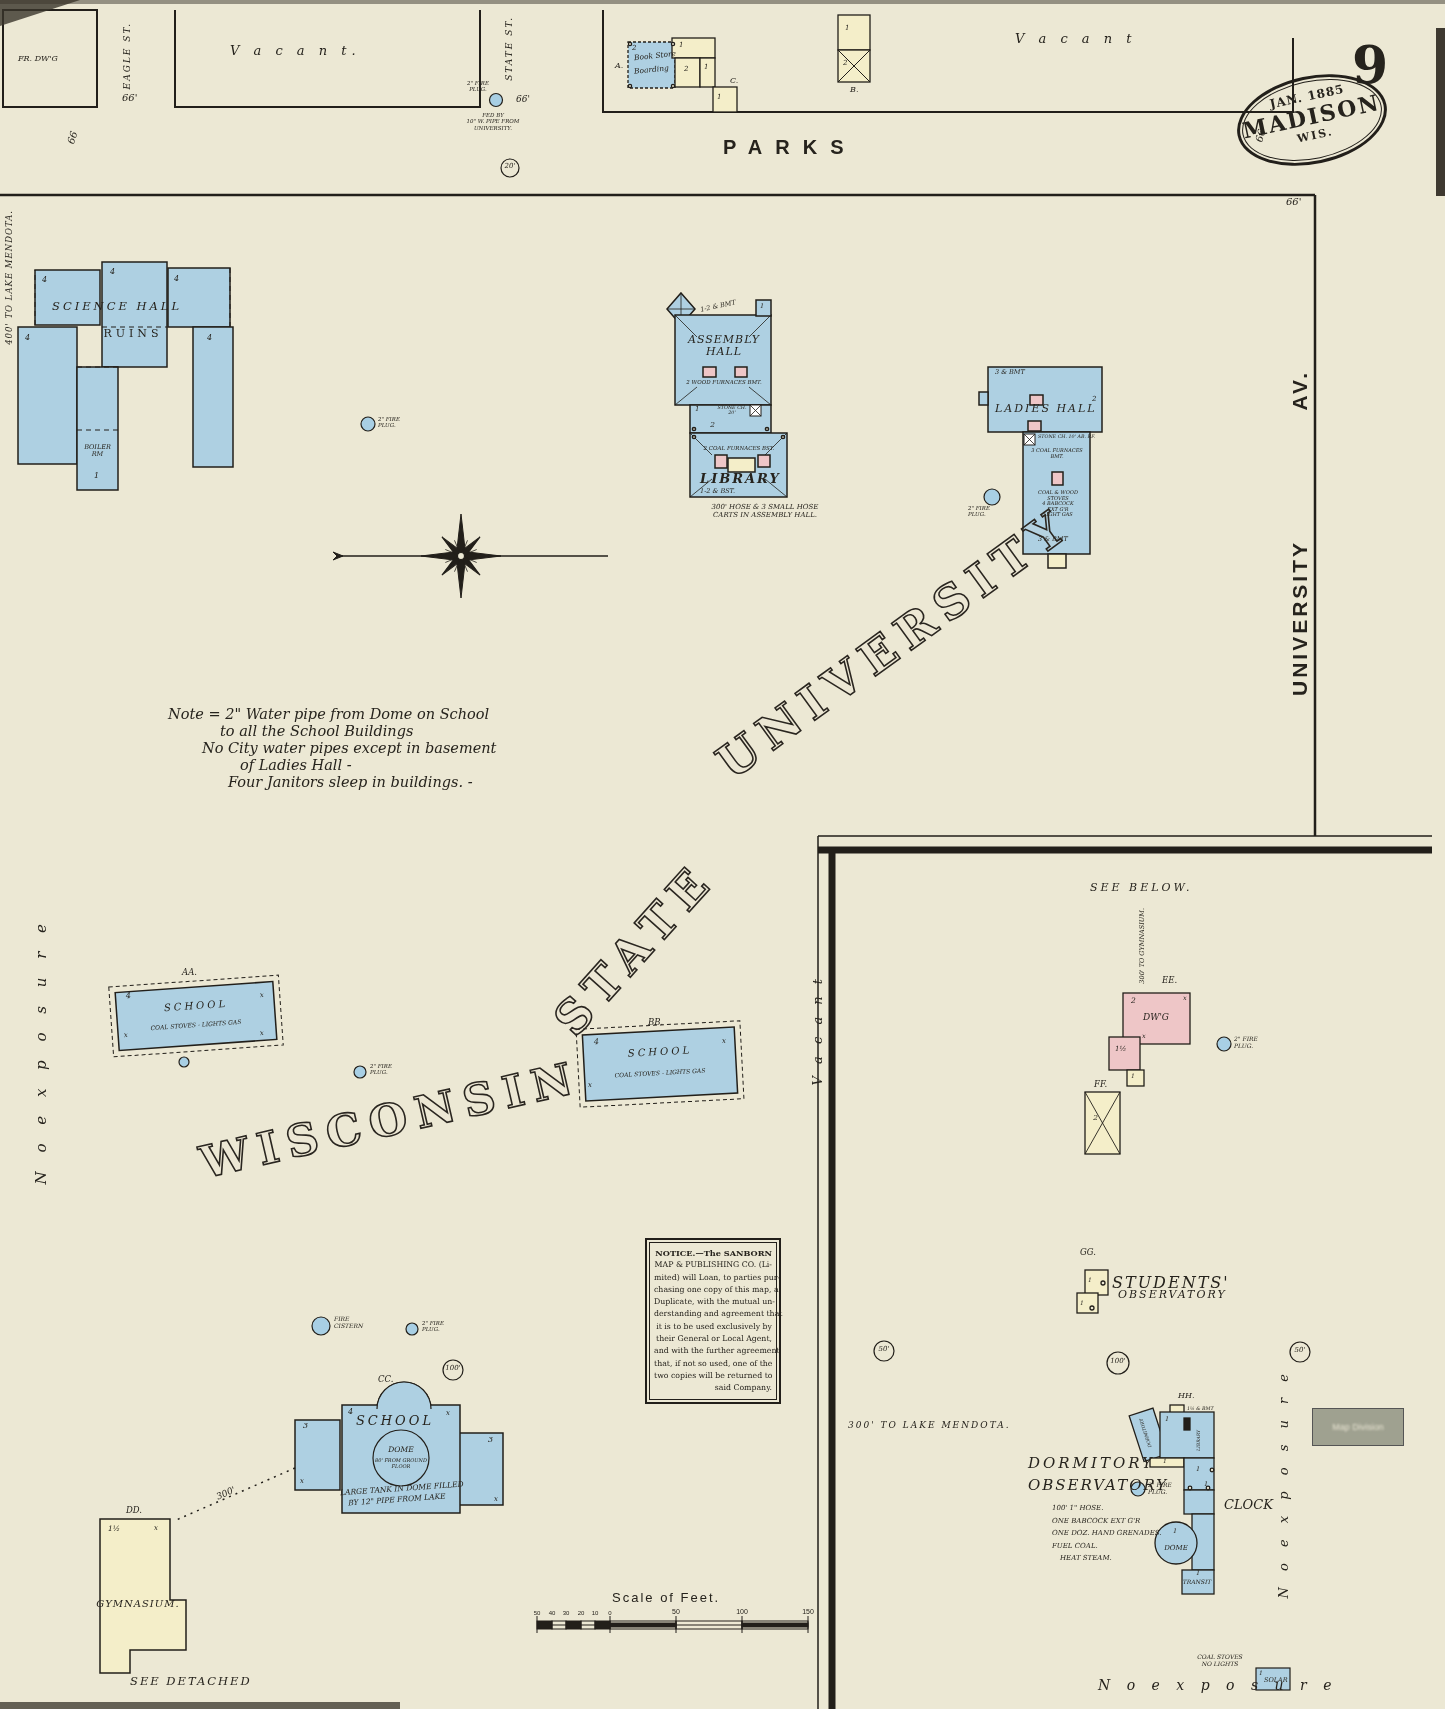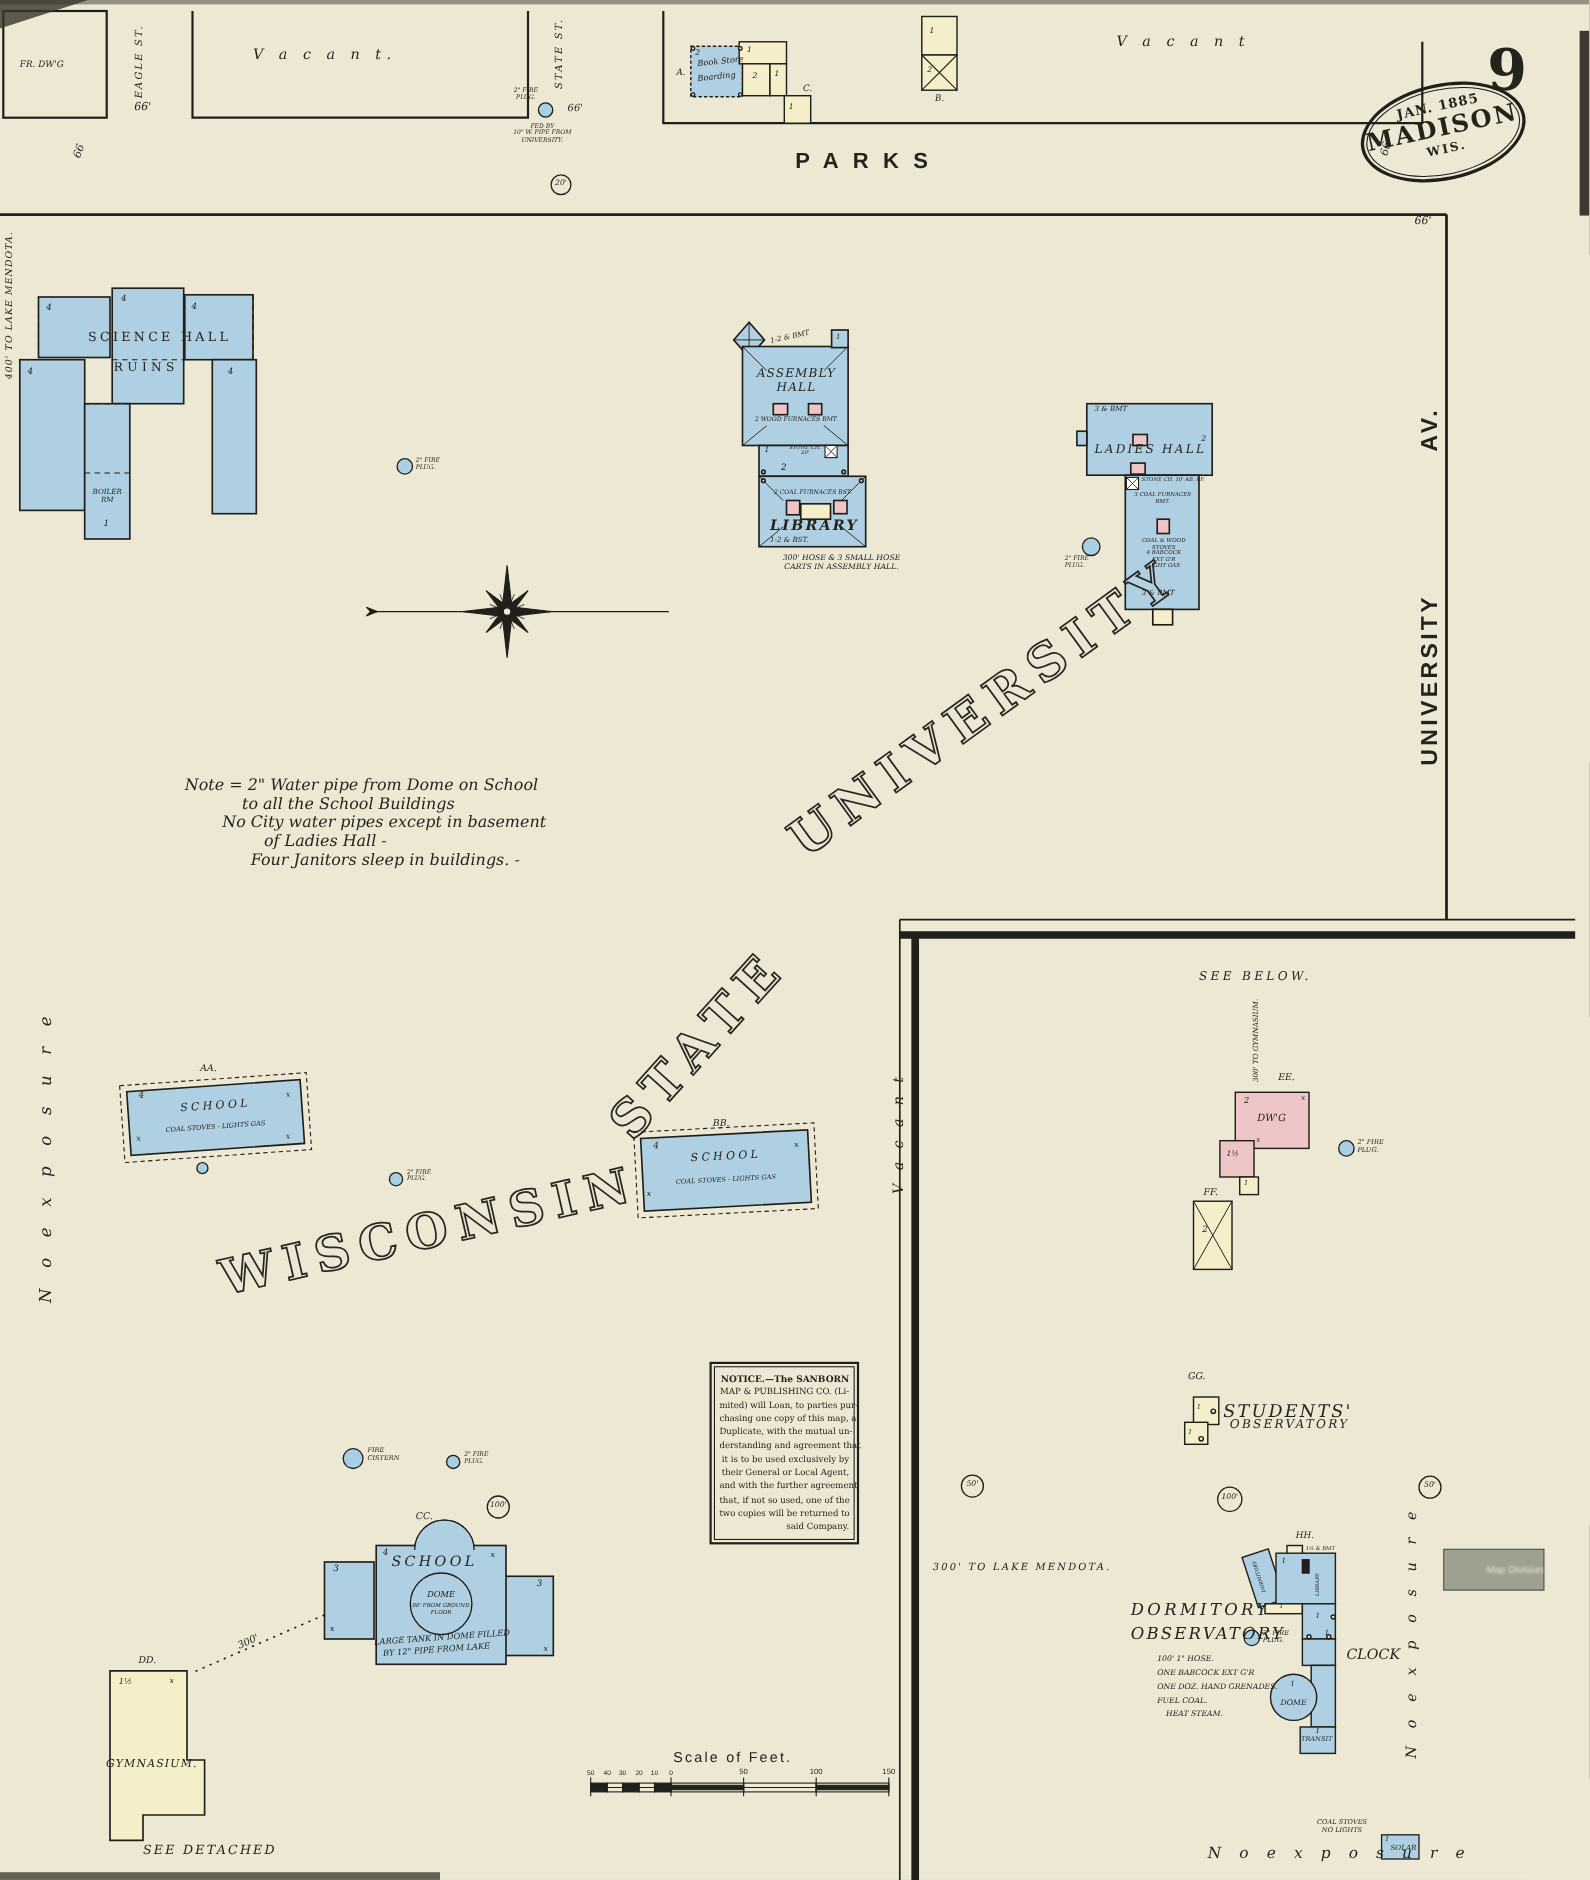--- a/index.html
+++ b/index.html
@@ -18,21 +18,21 @@
   .stamp .t1{position:absolute;left:0;right:0;top:13px;text-align:center;font-size:12px;font-weight:bold;letter-spacing:1px;}
   .stamp .t2{position:absolute;left:0;right:0;top:27px;text-align:center;font-size:22px;font-weight:bold;letter-spacing:2px;}
   .stamp .t3{position:absolute;left:0;right:0;top:53px;text-align:center;font-size:11px;font-weight:bold;letter-spacing:2px;}
   #notice{position:absolute;left:645px;top:1238px;width:128px;border:2px solid #221f1a;background:#ece8d4;padding:2px;}
   #notice .nin{border:1px solid #221f1a;padding:4px 4px;}
   #notice .nl{font-size:7.8px;line-height:12.3px;font-family:"DejaVu Serif",serif;text-align:right;white-space:nowrap;}
   #notice .nl:first-child{font-weight:bold;font-size:8.2px;}
   .plug2l{position:absolute;font-size:5.5px;font-style:italic;line-height:1.15;color:#26231d;}
   .edge{position:absolute;background:#2b261e;}
   .stampbox{position:absolute;left:1312px;top:1408px;width:90px;height:36px;background:rgba(96,102,88,0.55);
-            border:1px solid #555;display:flex;align-items:center;justify-content:flex-end;}
+            border:1px solid #555;display:flex;align-items:center;justify-content:center;}
   .stampbox span{font-size:9px;color:#e8e4d2;filter:blur(0.8px);font-family:"Liberation Sans",sans-serif;}
 </style>
 </head>
 <body>
 
 <div id="sheet">
 
   <svg width="1445" height="1709" style="position:absolute;left:0;top:0">
     <g stroke="#221f1a" fill="none" stroke-width="2">
 
@@ -280,21 +280,21 @@
 
   <div class="vtext sans" style="left:1288px;top:370px;font-size:21px;font-weight:bold;letter-spacing:3px">AV.</div>
   <div class="vtext sans" style="left:1288px;top:540px;font-size:21px;font-weight:bold;letter-spacing:3px">UNIVERSITY</div>
   <div class="vtext it" style="left:4px;top:210px;font-size:8.5px;letter-spacing:1px">400' TO LAKE MENDOTA.</div>
 
   <div class="lbl it" style="left:42px;top:276px;font-size:8px">4</div>
   <div class="lbl it" style="left:110px;top:268px;font-size:8px">4</div>
   <div class="lbl it" style="left:174px;top:275px;font-size:8px">4</div>
   <div class="lbl it" style="left:25px;top:334px;font-size:8px">4</div>
   <div class="lbl it" style="left:207px;top:334px;font-size:8px">4</div>
-  <div class="lbl ctr" style="left:80px;top:300px;width:130px;font-size:11.5px;letter-spacing:3px;">SCIENCE HALL</div>
+  <div class="lbl ctr" style="left:52px;top:300px;width:130px;font-size:11.5px;letter-spacing:3px;font-style:italic">SCIENCE HALL</div>
   <div class="lbl ctr" style="left:78px;top:328px;width:110px;font-size:11px;letter-spacing:4px;">RUINS</div>
   <div class="lbl it ctr" style="left:80px;top:444px;width:35px;font-size:6.5px">
     <span>BOILER</span><br><span>RM</span>
   </div>
   <div class="lbl it" style="left:94px;top:472px;font-size:8px">1</div>
 
   <div class="plug2l" style="left:378px;top:416px">
     <span>2" FIRE</span><br><span>PLUG.</span>
   </div>
 

